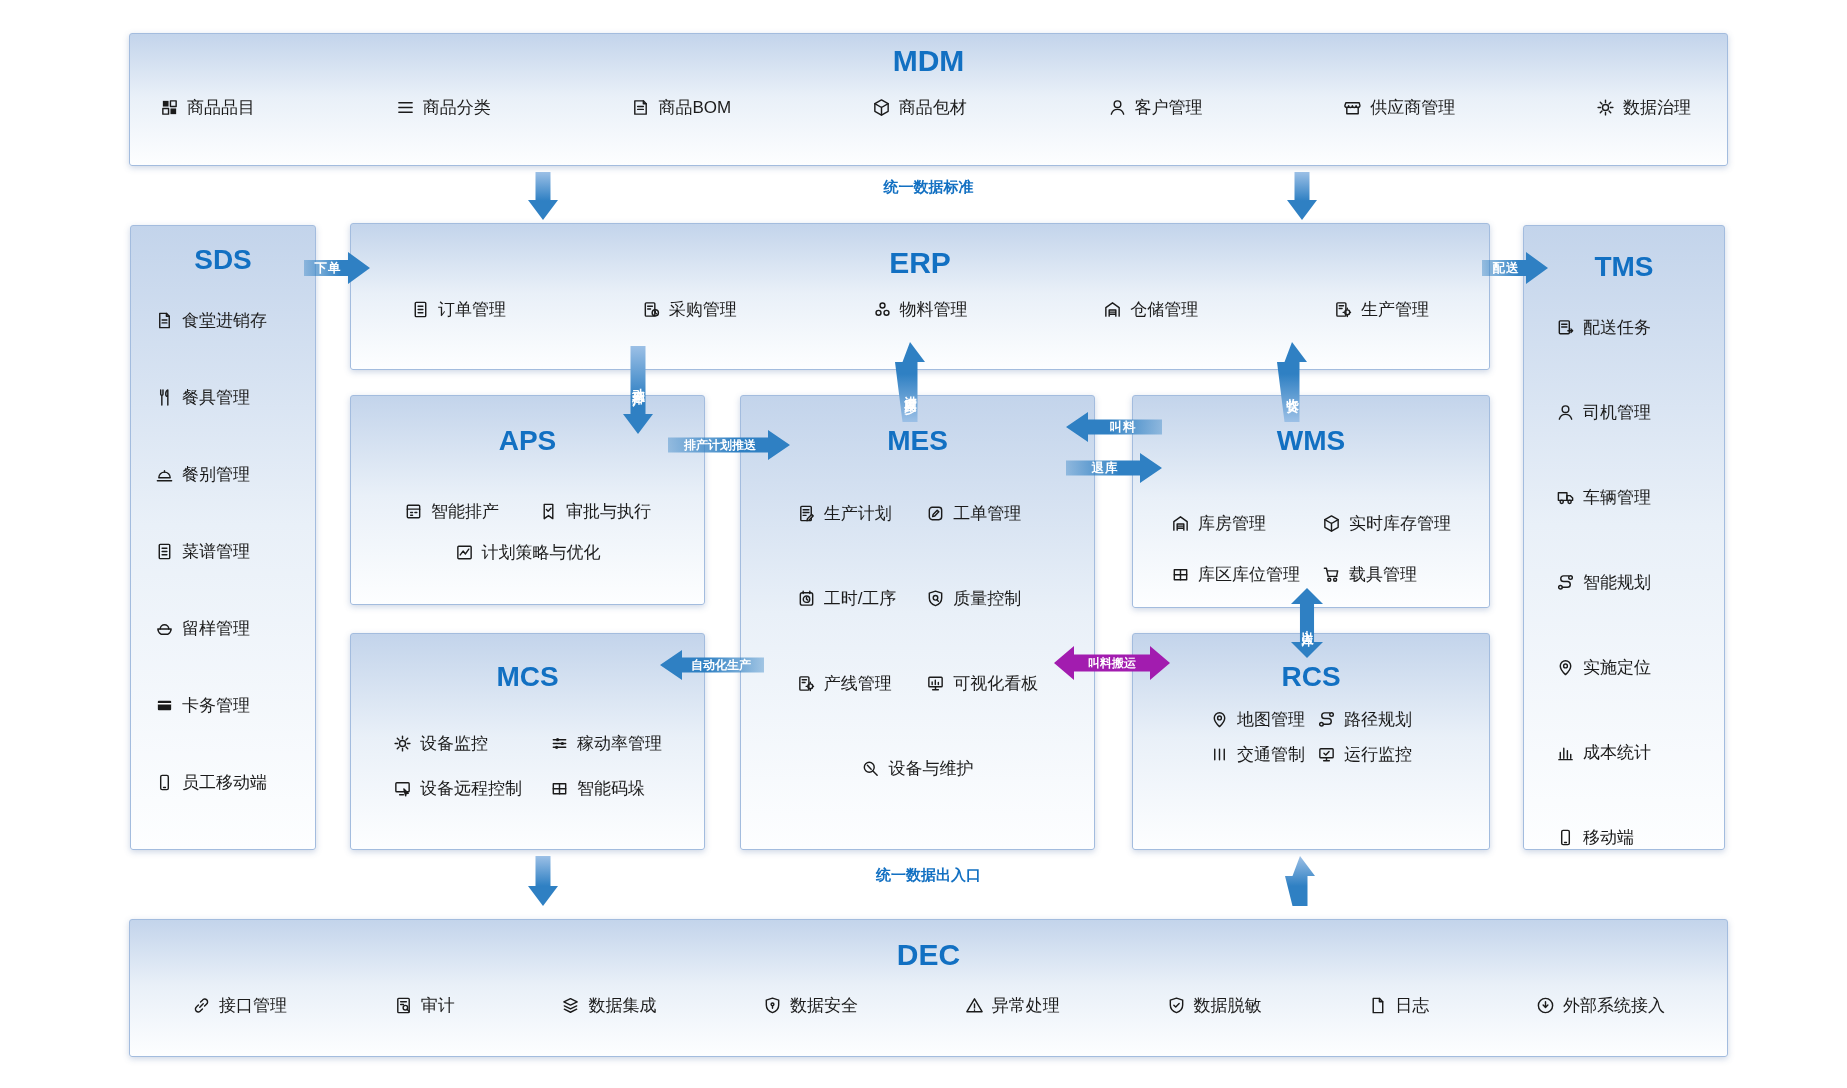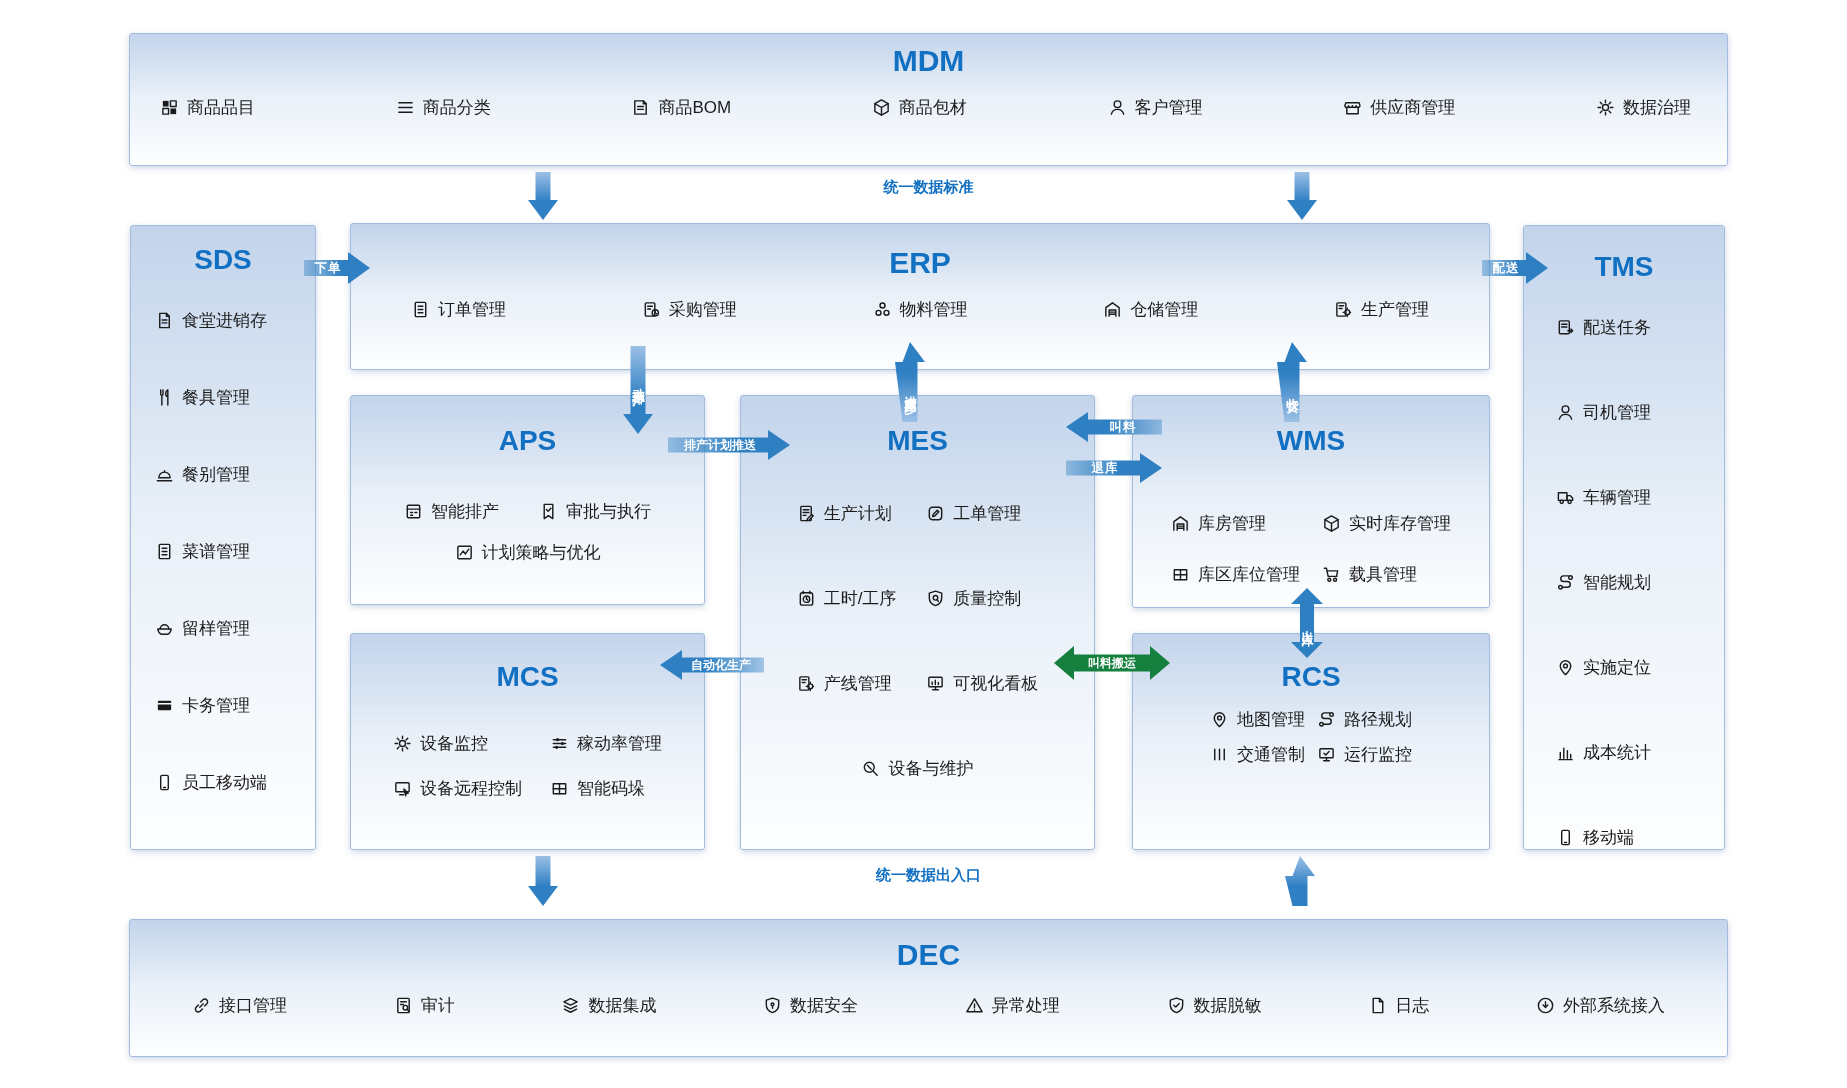--- a/index.html
+++ b/index.html
@@ -65,21 +65,21 @@
   .vtxt{writing-mode:vertical-rl;letter-spacing:2px;}
   .a-right{clip-path:polygon(0 25%,calc(100% - 22px) 25%,calc(100% - 22px) 0,100% 50%,calc(100% - 22px) 100%,calc(100% - 22px) 75%,0 75%);
            background:linear-gradient(to right,rgba(47,128,195,.40),#2f80c3 55%);padding-right:18px;box-sizing:border-box;}
   .a-left{clip-path:polygon(100% 25%,22px 25%,22px 0,0 50%,22px 100%,22px 75%,100% 75%);
           background:linear-gradient(to left,rgba(47,128,195,.40),#2f80c3 55%);padding-left:18px;box-sizing:border-box;}
   .a-down{clip-path:polygon(25% 0,75% 0,75% calc(100% - 20px),100% calc(100% - 20px),50% 100%,0 calc(100% - 20px),25% calc(100% - 20px));
           background:linear-gradient(180deg,#9cc0e6,#2f80c3 60%);padding-bottom:16px;box-sizing:border-box;}
   .a-up{clip-path:polygon(50% 0,100% 20px,75% 20px,75% 100%,25% 100%,0 20px,25% 20px);
         background:linear-gradient(0deg,#9cc0e6,#2f80c3 60%);padding-top:16px;box-sizing:border-box;}
   .a-dh{clip-path:polygon(0 50%,20px 0,20px 25%,calc(100% - 20px) 25%,calc(100% - 20px) 0,100% 50%,calc(100% - 20px) 100%,calc(100% - 20px) 75%,20px 75%,20px 100%);
-        background:#15803d;}
+        background:#a21caf;}
   .a-dv{clip-path:polygon(50% 0,100% 16px,72% 16px,72% calc(100% - 16px),100% calc(100% - 16px),50% 100%,0 calc(100% - 16px),28% calc(100% - 16px),28% 16px,0 16px);
         background:#2f80c3;}
 
   #ar-top-left{left:528px;top:172px;width:30px;height:48px;}
   #ar-top-right{left:1287px;top:172px;width:30px;height:48px;}
   #ar-place-order{left:304px;top:252px;width:66px;height:32px;}
   #ar-deliver{left:1482px;top:252px;width:66px;height:32px;}
   #ar-dynamic{left:623px;top:346px;width:30px;height:88px;}
   #ar-progress{left:895px;top:342px;width:30px;height:80px;}
   #ar-receive{left:1277px;top:342px;width:30px;height:80px;}

